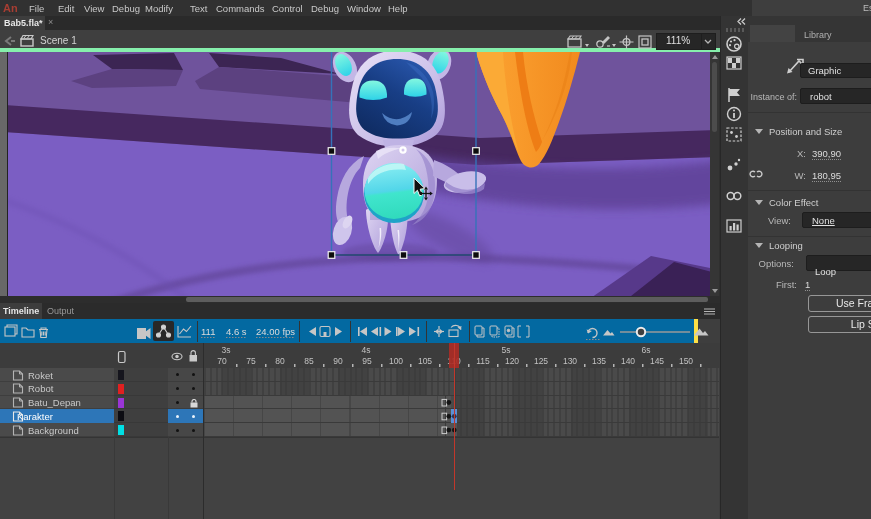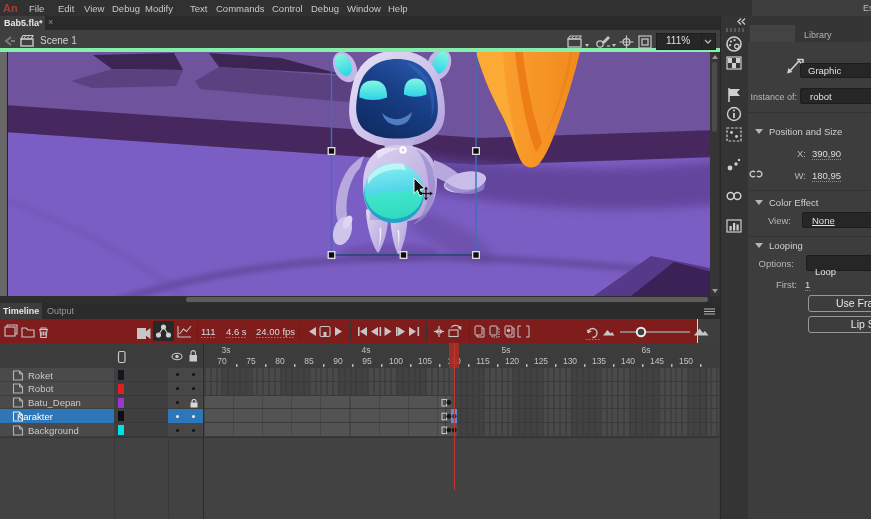--- a/index.html
+++ b/index.html
@@ -217,21 +217,21 @@
     <svg class="abs" style="left:2px;top:237px;" width="6" height="4" viewBox="0 0 6 4">
         <path d="M0 0 L3 4 L6 0 Z" fill="#9a9a9a"></path>
       </svg>
   </div>
 </div>
 
 <div class="abs" style="left:0;top:296px;width:720px;height:7px;background:#2d2d2d;">
   <div class="abs" style="left:186px;top:1px;width:522px;height:5px;background:#5d5d5d;border-radius:2px;"></div>
 </div>
 
-<div class="abs" id="timeline" style="left:0;top:303px;width:698px;height:216px;background:#7f1d1d;border-right:1px solid #fde047;box-sizing:border-box;">
+<div class="abs" id="timeline" style="left:0;top:303px;width:698px;height:216px;background:#0369a1;border-right:4px solid #fde047;box-sizing:border-box;">
 
   <div class="abs" style="left:0;top:0;width:720px;height:16px;background:#2b2b2b;">
     <div class="abs" style="left:0;top:0;width:42px;height:16px;background:#3d3d3d;"></div>
     <span class="abs" style="left:3px;top:3px;font-size:9px;font-weight:bold;color:#e6e6e6;">Timeline</span>
     <span class="abs" style="left:47px;top:3px;font-size:9px;color:#969696;">Output</span>
     <svg class="abs" style="left:704px;top:5px;" width="11" height="7" viewBox="0 0 11 7">
         <path d="M0 1 h11 M0 3.5 h11 M0 6 h11" stroke="#b5b5b5" stroke-width="1.2"></path>
       </svg>
   </div>
 

